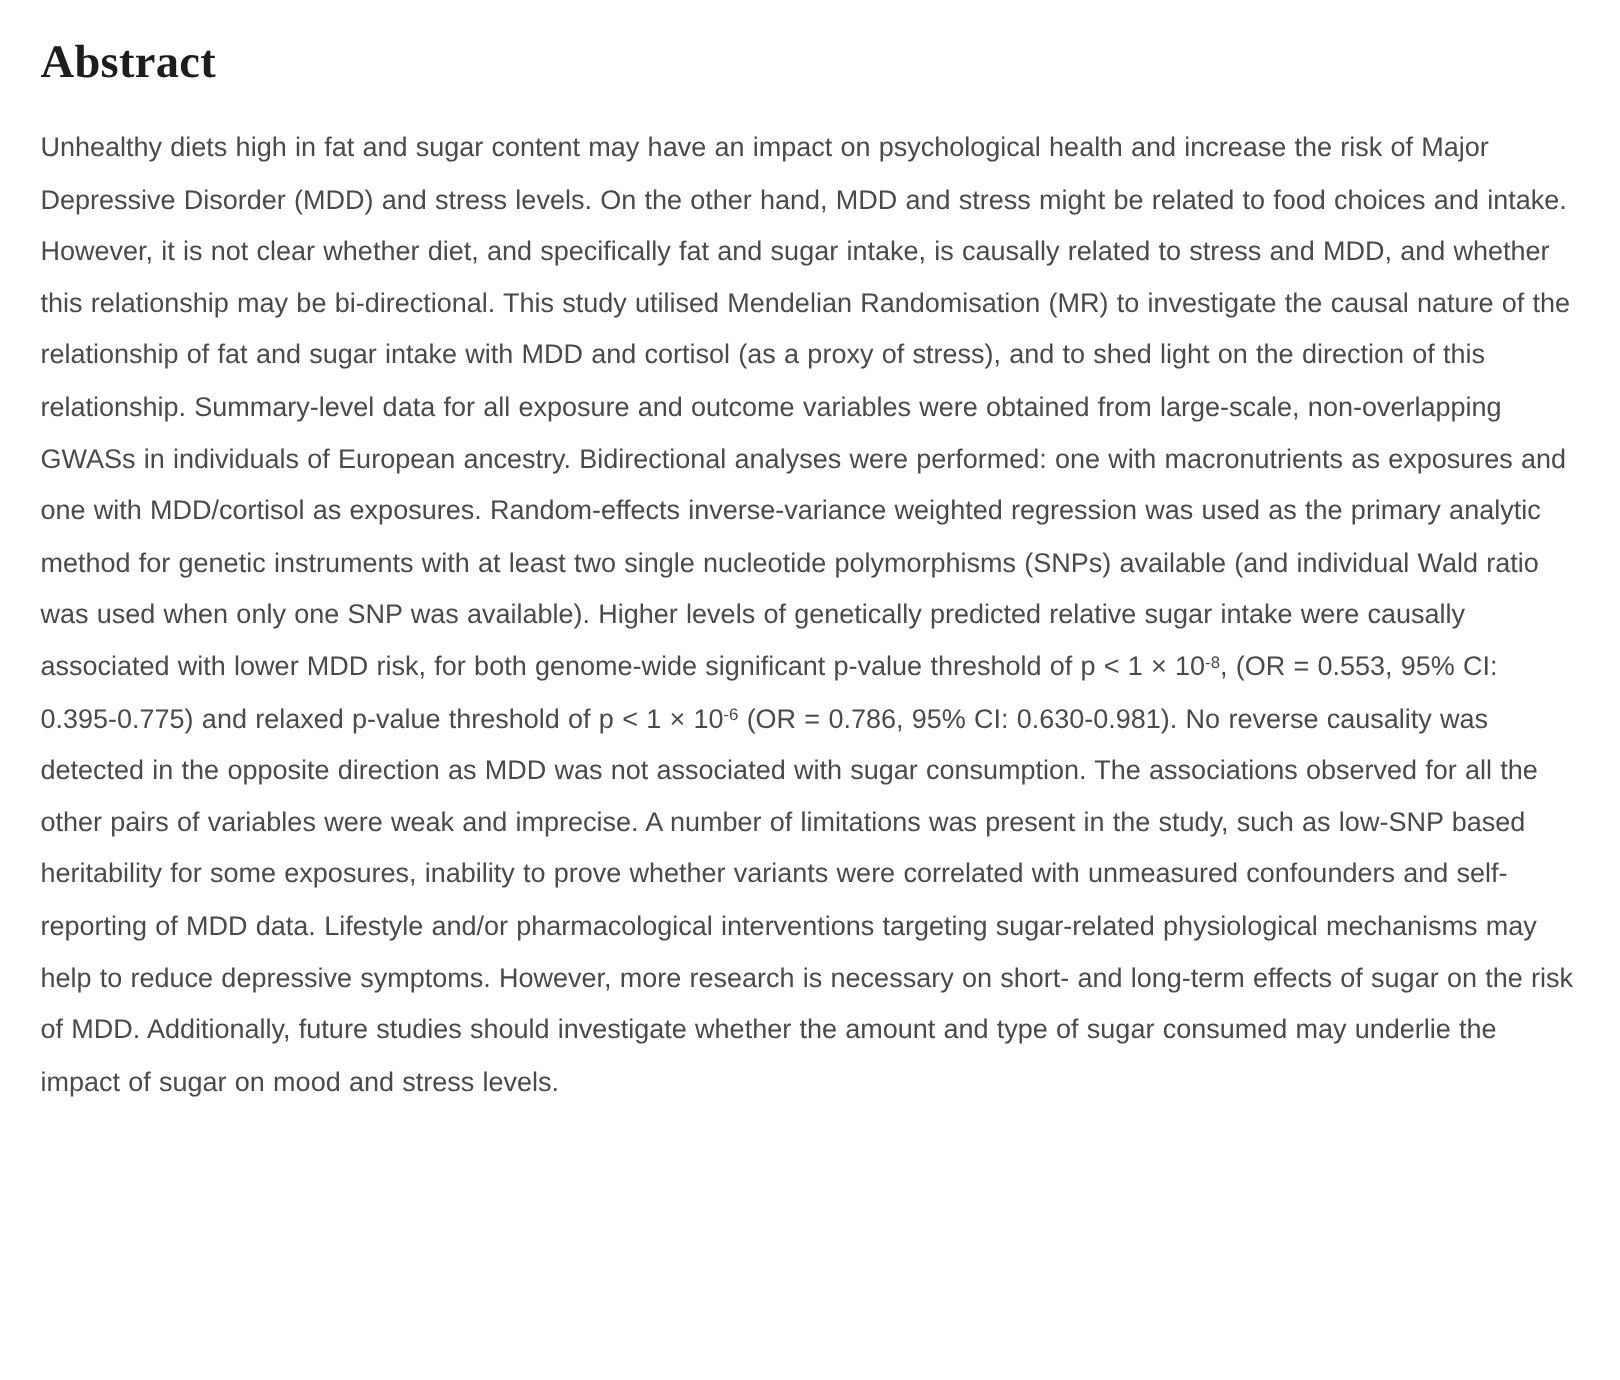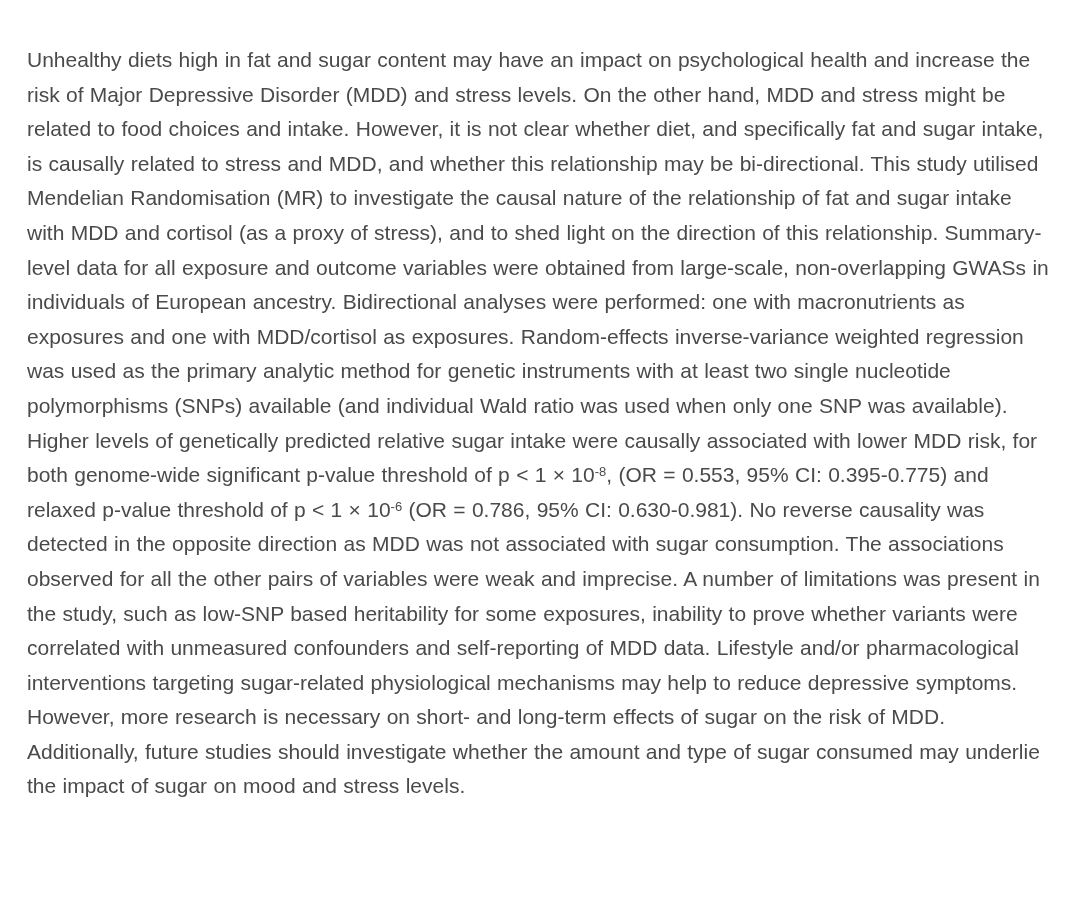--- a/index.html
+++ b/index.html
@@ -20,32 +20,33 @@
     font-weight: 700;
     font-size: 31px;
     line-height: 38px;
     color: #1e1d1b;
     letter-spacing: 0.2px;
   }
   p.abstract-body {
     margin-top: 21px;
     width: 1026px;
     font-family: "Liberation Sans", "DejaVu Sans", sans-serif;
-    font-size: 21px;
+    font-size: 18px;
     line-height: 34.6px;
     color: #4a4a4a;
     text-align: left;
     word-spacing: 0.5px;
   }
   p.abstract-body sup {
     font-size: 0.62em;
     line-height: 0;
     position: relative;
     top: -0.45em;
     vertical-align: baseline;
   }
 </style>
 </head>
 <body>
 
 <div class="page">
+  <h1 class="abstract-title">Abstract</h1>
   <p class="abstract-body">Unhealthy diets high in fat and sugar content may have an impact on psychological health and increase the risk of Major Depressive Disorder (MDD) and stress levels. On the other hand, MDD and stress might be related to food choices and intake. However, it is not clear whether diet, and specifically fat and sugar intake, is causally related to stress and MDD, and whether this relationship may be bi-directional. This study utilised Mendelian Randomisation (MR) to investigate the causal nature of the relationship of fat and sugar intake with MDD and cortisol (as a proxy of stress), and to shed light on the direction of this relationship. Summary-level data for all exposure and outcome variables were obtained from large-scale, non-overlapping GWASs in individuals of European ancestry. Bidirectional analyses were performed: one with macronutrients as exposures and one with MDD/cortisol as exposures. Random-effects inverse-variance weighted regression was used as the primary analytic method for genetic instruments with at least two single nucleotide polymorphisms (SNPs) available (and individual Wald ratio was used when only one SNP was available). Higher levels of genetically predicted relative sugar intake were causally associated with lower MDD risk, for both genome-wide significant p-value threshold of p &lt; 1 × 10<sup>-8</sup>, (OR = 0.553, 95% CI: 0.395-0.775) and relaxed p-value threshold of p &lt; 1 × 10<sup>-6</sup> (OR = 0.786, 95% CI: 0.630-0.981). No reverse causality was detected in the opposite direction as MDD was not associated with sugar consumption. The associations observed for all the other pairs of variables were weak and imprecise. A number of limitations was present in the study, such as low-SNP based heritability for some exposures, inability to prove whether variants were correlated with unmeasured confounders and self-reporting of MDD data. Lifestyle and/or pharmacological interventions targeting sugar-related physiological mechanisms may help to reduce depressive symptoms. However, more research is necessary on short- and long-term effects of sugar on the risk of MDD. Additionally, future studies should investigate whether the amount and type of sugar consumed may underlie the impact of sugar on mood and stress levels.</p>
 </div>
 
 </body></html>

